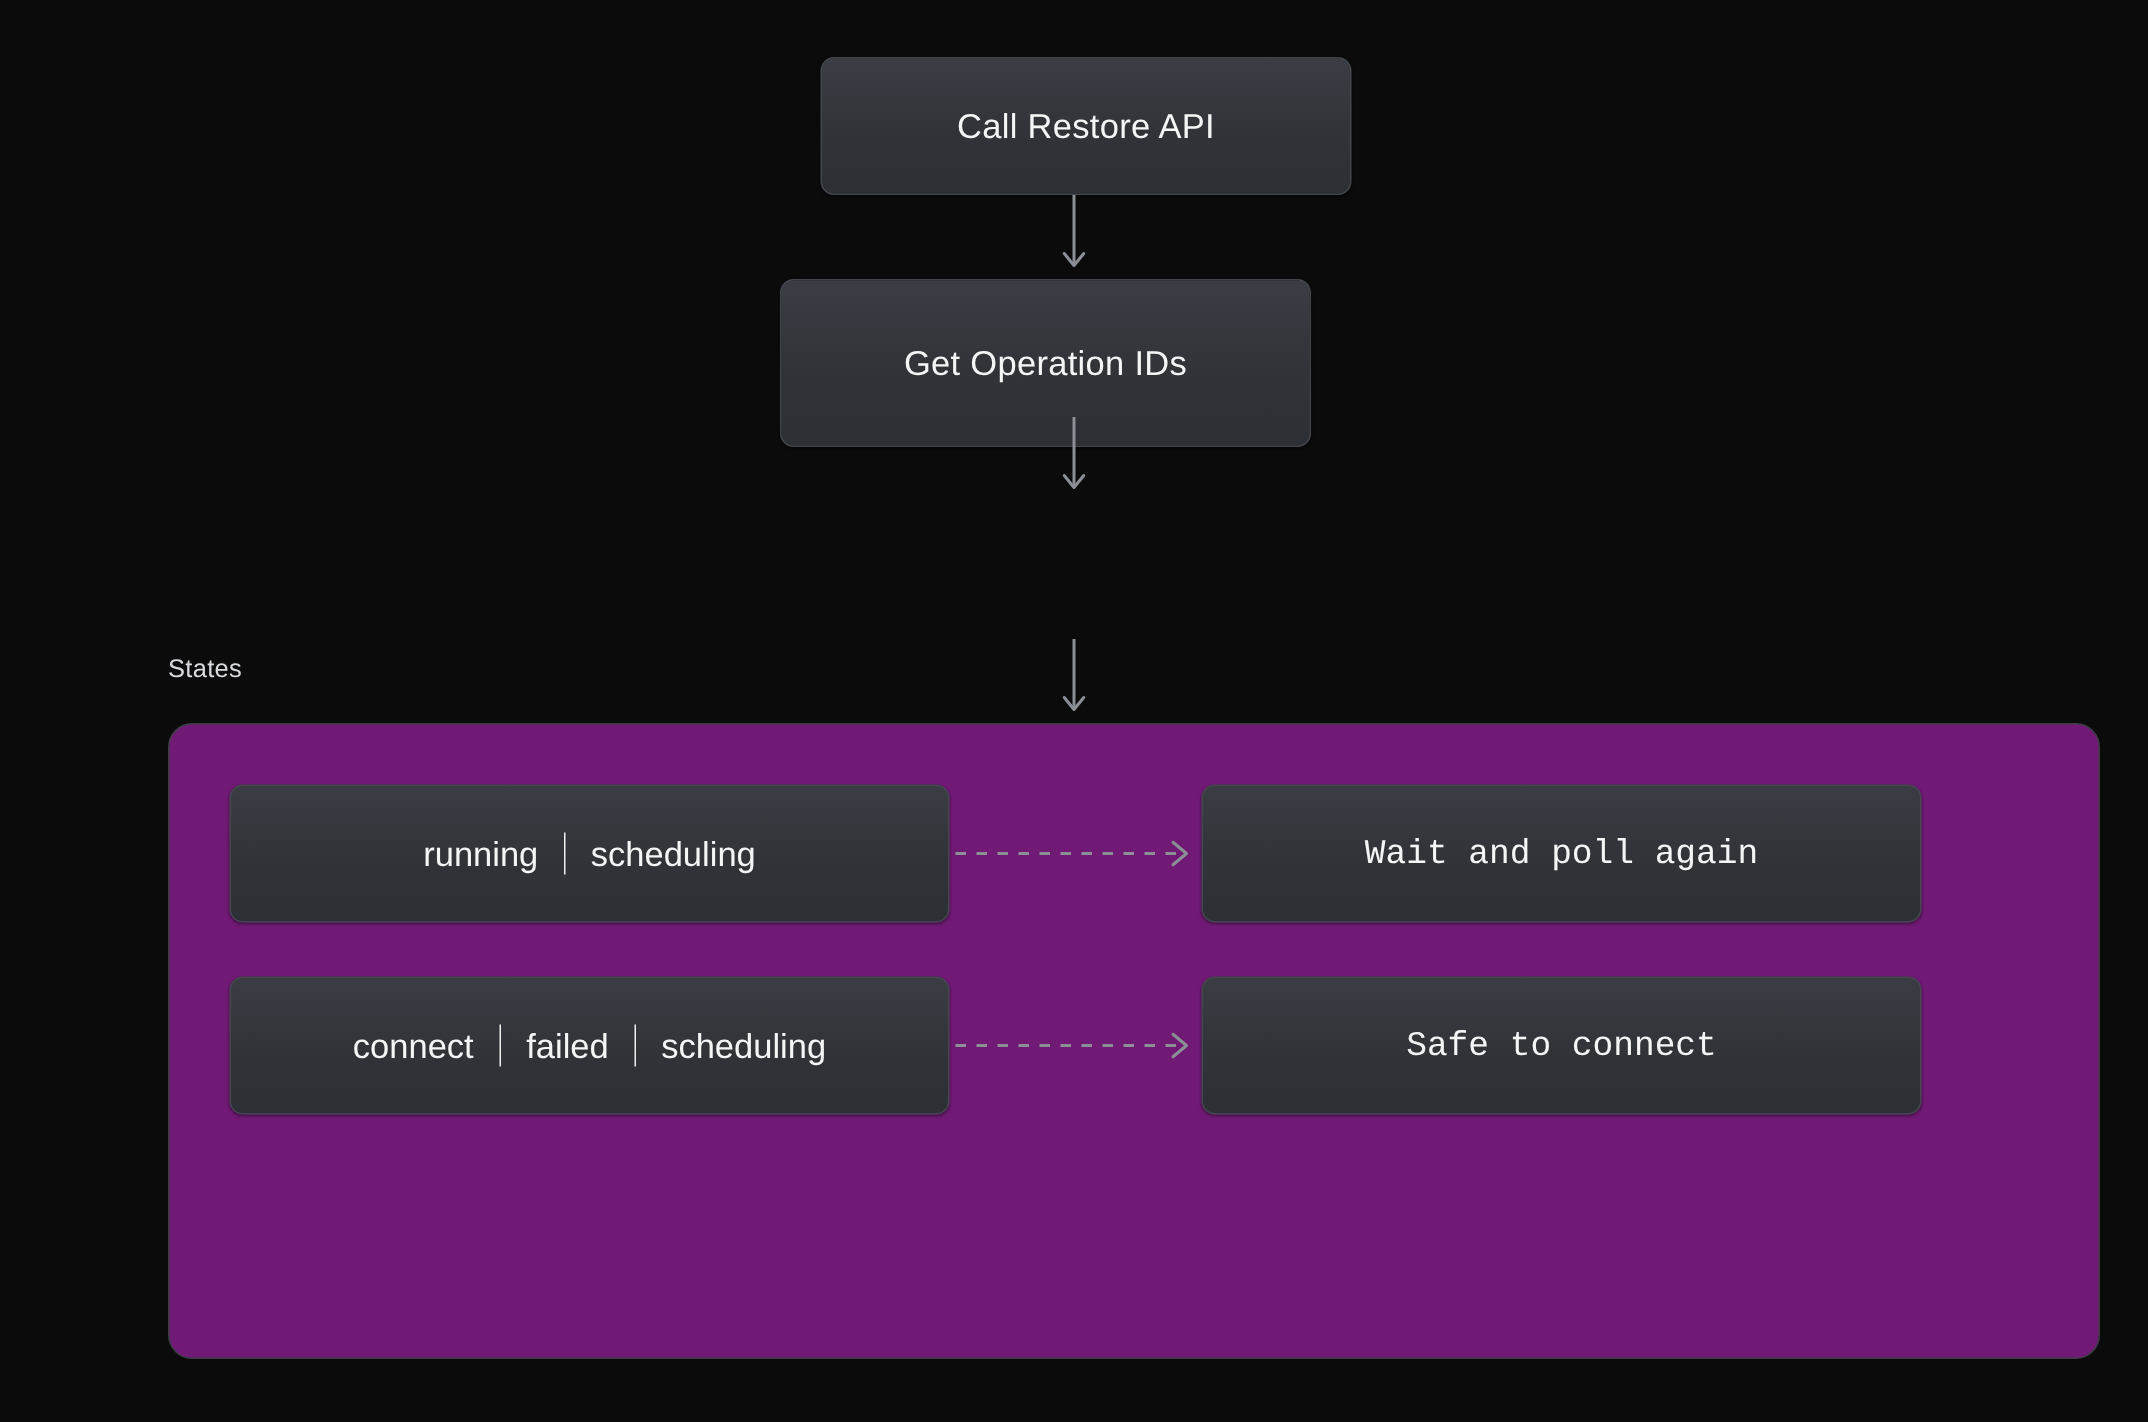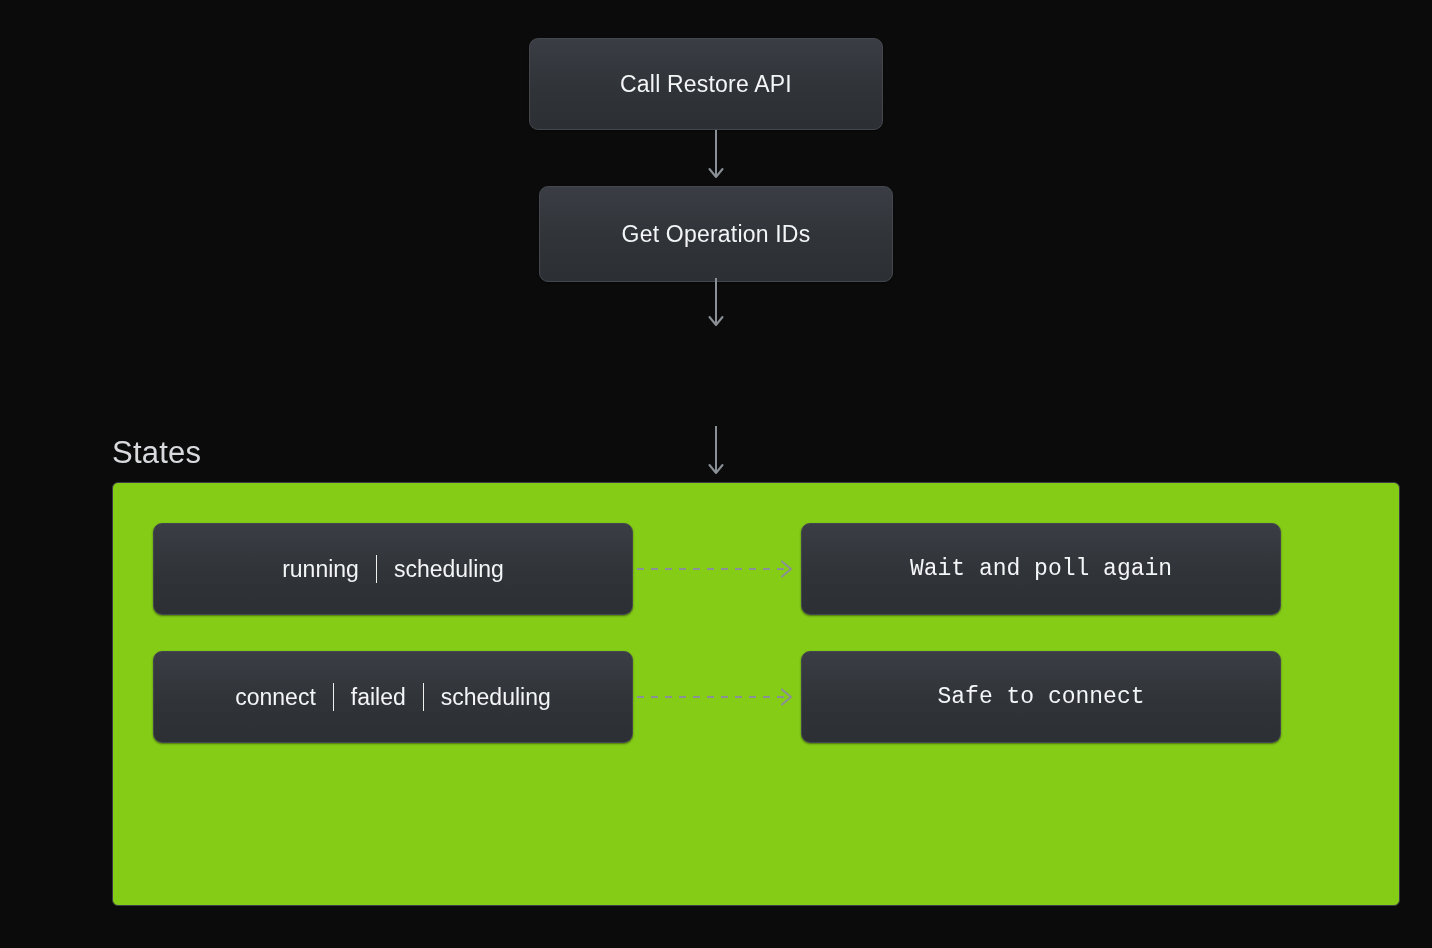--- a/index.html
+++ b/index.html
@@ -36,56 +36,56 @@
 
   .node-label {
     font-size: 23px;
     font-weight: 400;
     letter-spacing: 0.2px;
     color: #f4f5f7;
     line-height: 1;
   }
 
   
-  #node-call-restore  { left: 529px; top: 38px;  width: 354px; height: 92px; }
-  #node-get-op-ids    { left: 539px; top: 186px; width: 354px; height: 96px; }
+  #node-call-restore  { left: 547px; top: 38px;  width: 354px; height: 92px; }
+  #node-get-op-ids    { left: 520px; top: 186px; width: 354px; height: 112px; }
   #node-loop-poll     { left: 539px; top: 334px; width: 354px; height: 92px; }
 
   
   .v-arrow {
     position: absolute;
     width: 24px;
     left: 704px;
   }
   .v-arrow svg { display: block; overflow: visible; }
 
   #arrow-1 { top: 130px; height: 56px; }
   #arrow-2 { top: 278px; height: 56px; }
   #arrow-3 { top: 426px; height: 56px; }
 
   
   #states-title {
     position: absolute;
     left: 112px;
     top: 437px;
-    font-size: 31px;
+    font-size: 17px;
     color: #d8dade;
     letter-spacing: 0.2px;
     line-height: 1;
   }
 
   #states-container {
     position: absolute;
     left: 112px;
     top: 482px;
     width: 1288px;
     height: 424px;
     border: 1px solid #3b3e44;
-    border-radius: 6px;
-    background: #84cc16;
+    border-radius: 16px;
+    background: #701a75;
   }
 
   
   .state-row {
     position: absolute;
     left: 0;
     width: 100%;
     height: 92px;
   }
   #state-row-0 { top: 40px; }

